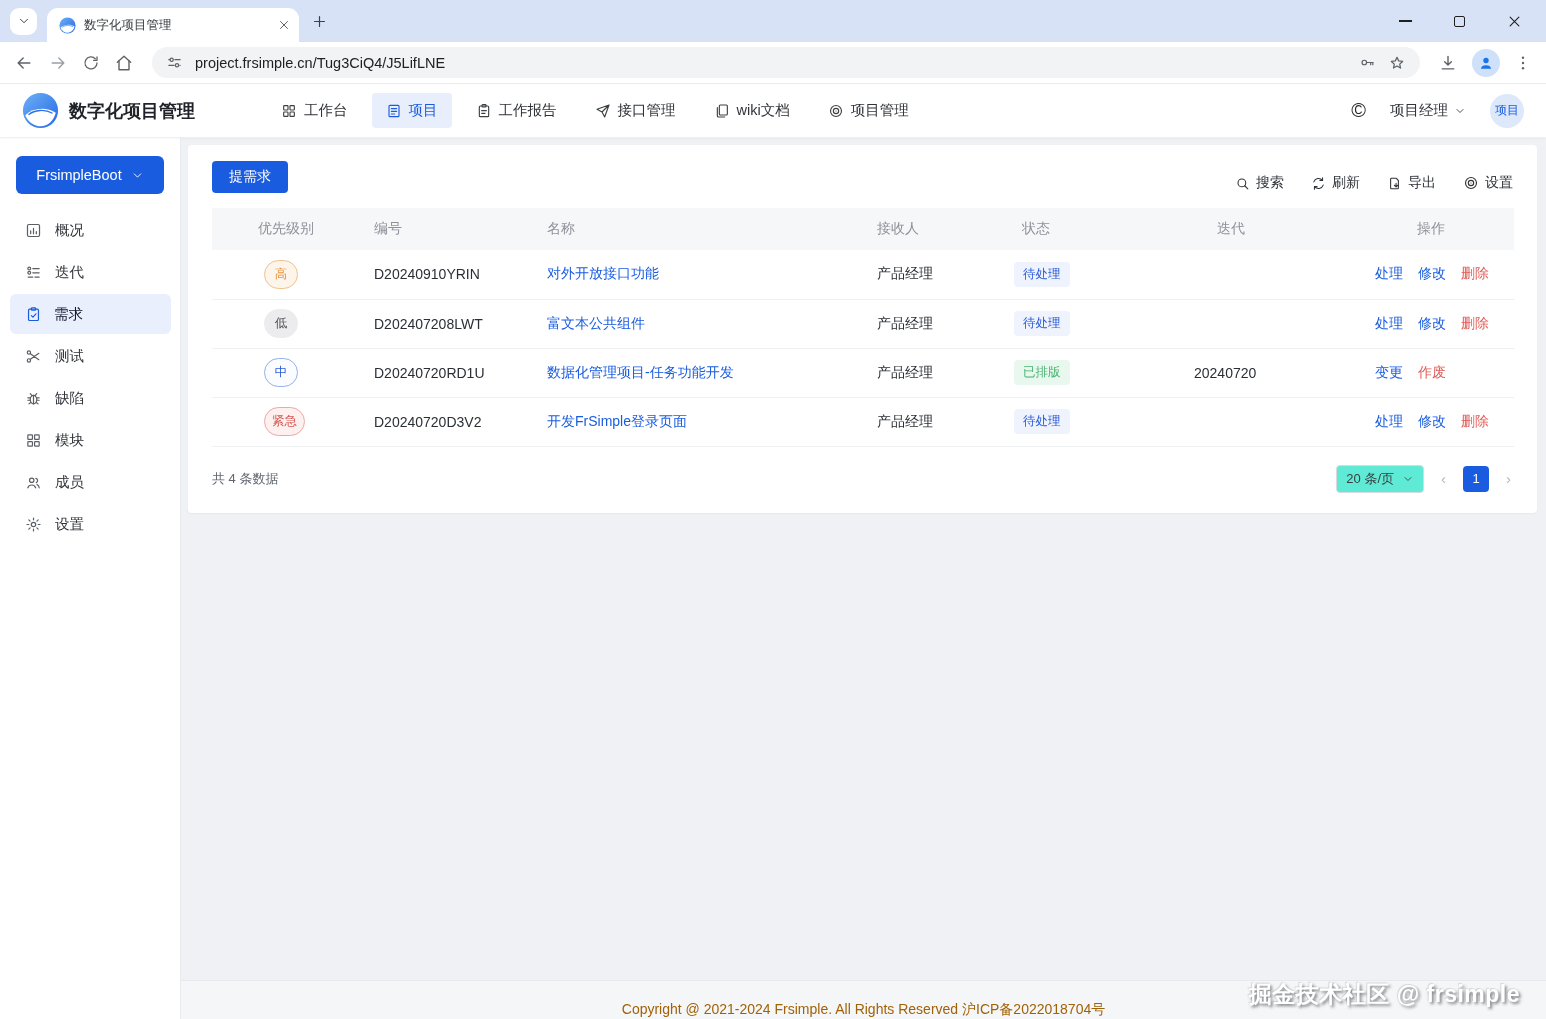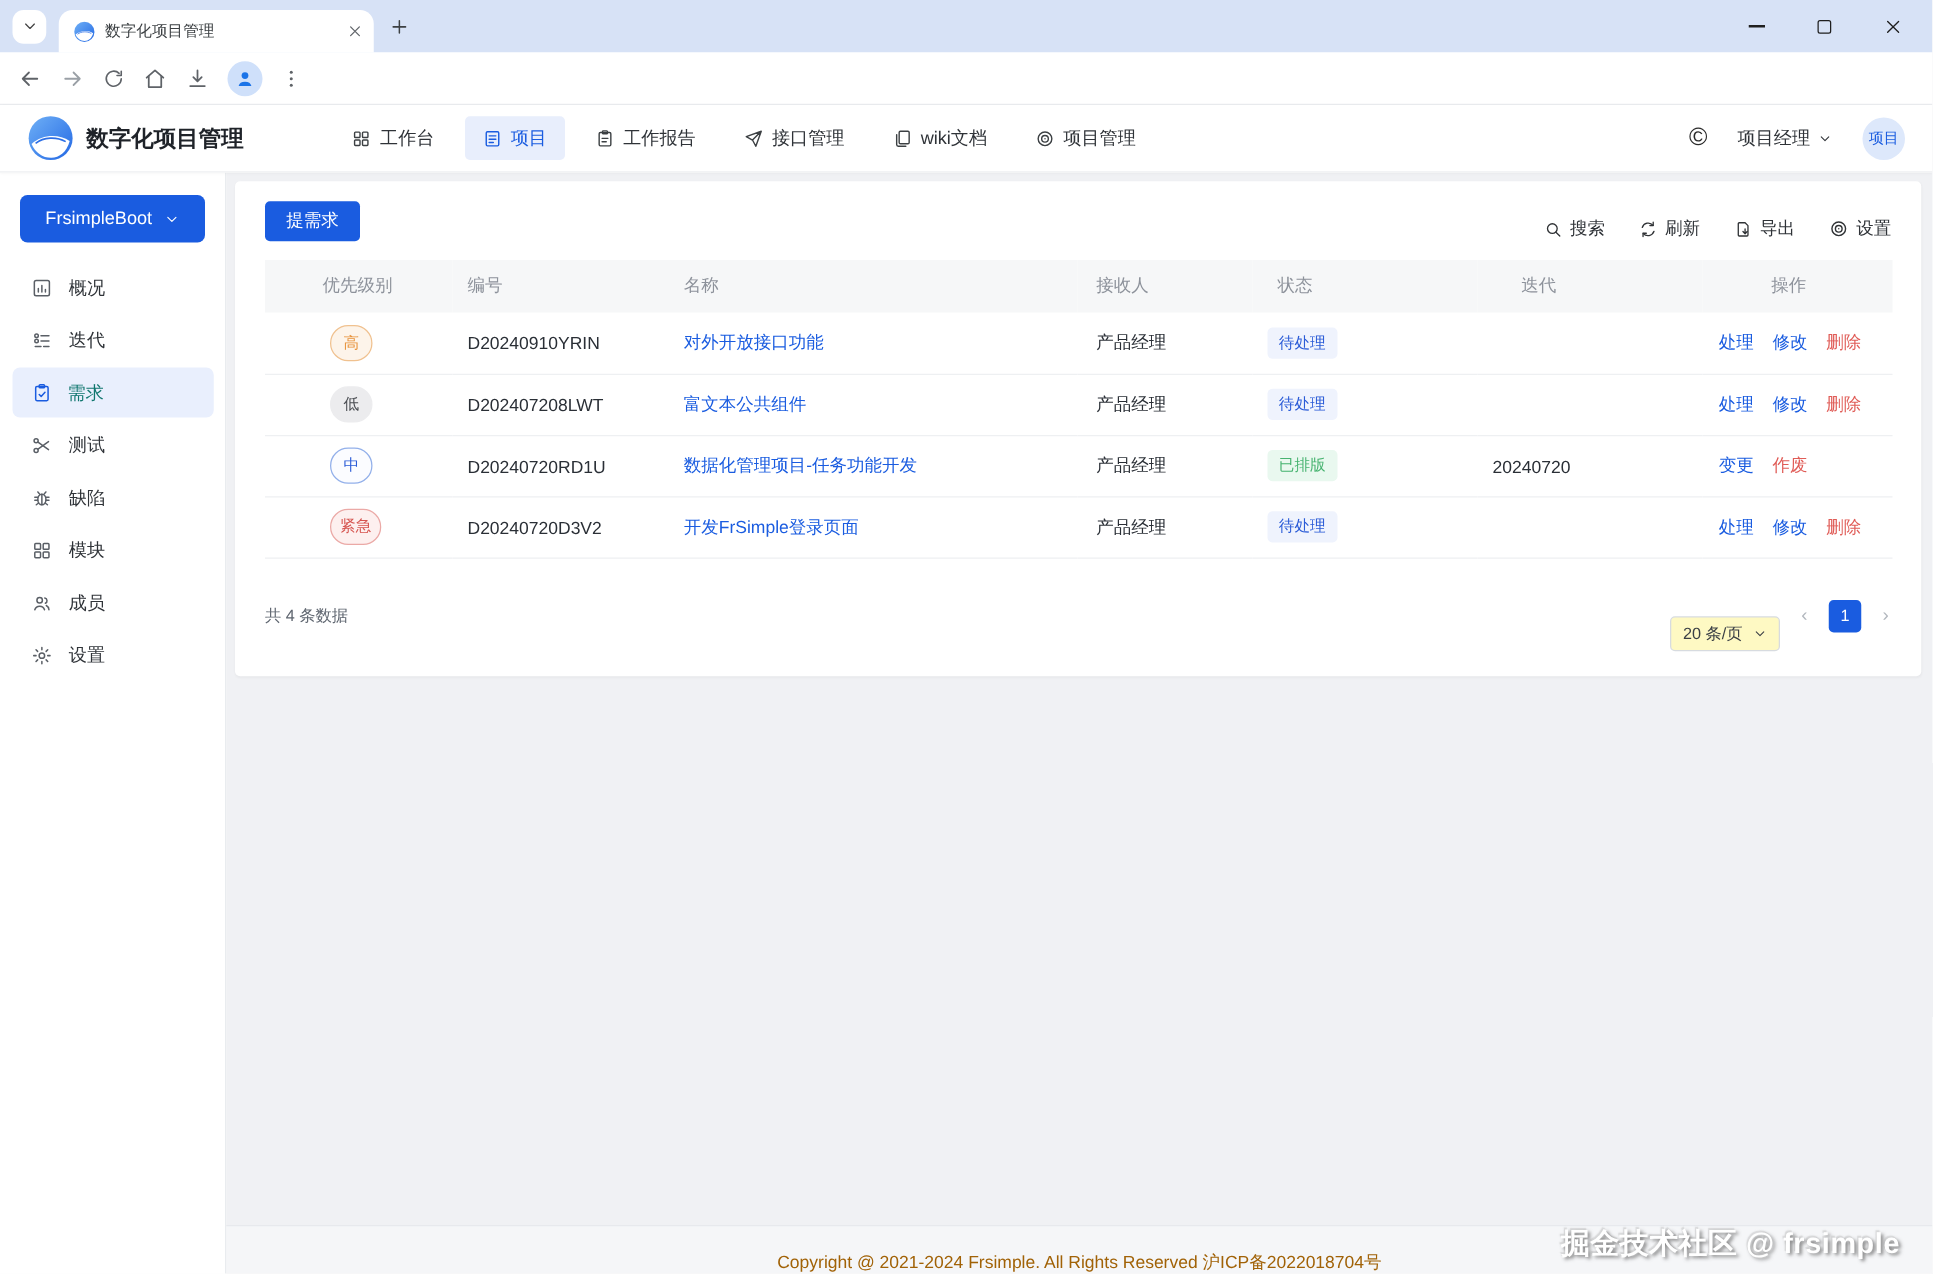--- a/index.html
+++ b/index.html
@@ -40,21 +40,21 @@
   .copyright-glyph { font-size:20px; color:#2b2b2b; }
   .role { display:flex; align-items:center; gap:6px; font-size:14.5px; color:#2f3338; cursor:pointer; }
   .app-avatar { width:34px; height:34px; border-radius:50%; background:#dde8fb; color:#1a5ce0; font-size:12px; display:flex; align-items:center; justify-content:center; cursor:pointer; }
 
   
   .app-body { flex:1; display:flex; min-height:0; }
   .sidebar { width:181px; background:#fff; border-right:1px solid #e9ecef; padding-top:10px; flex:none; }
   .project-btn { margin:8px 16px 16px 16px; height:38px; background:#1a5ce0; border:none; border-radius:6px; color:#fff; font-size:14.5px; display:flex; align-items:center; justify-content:center; gap:9px; width:calc(100% - 32px); cursor:pointer; font-family:inherit; }
   .side-item { height:40px; margin:2px 9px 2px 10px; border-radius:6px; display:flex; align-items:center; gap:13px; padding-left:15px; font-size:14.5px; color:#2f3338; cursor:pointer; }
   .side-item .icon { color:#5a5f66; }
-  .side-item.active { background:#e9effd; color:#0f766e;gap:12px; }
+  .side-item.active { background:#e9effd; color:#0f172a;gap:12px; }
   .side-item.active .icon { color:#1a5ce0; }
 
   .main { flex:1; background:#f0f1f4; display:flex; flex-direction:column; position:relative; min-width:0; }
   .card { margin:7px 9px 0 7px; background:#fff; border-radius:4px; padding:16px 24px 20px 24px; box-shadow:0 1px 2px rgba(0,0,0,.04); }
   .card-toolbar { display:flex; align-items:center; justify-content:space-between; margin-bottom:15px; }
   .add-btn { height:32px; padding:0 17px; background:#1a5ce0; border:none; border-radius:4px; color:#fff; font-size:14px; cursor:pointer; font-family:inherit; }
   .tool-actions { display:flex; align-items:center; gap:27px;margin-top:12px; }
   .tool-action { display:flex; align-items:center; gap:6px; font-size:14px; color:#2f3338; cursor:pointer; }
   .tool-action .icon { color:#303336; }
 
@@ -76,21 +76,21 @@
   .st { display:inline-block; padding:4px 9px; border-radius:4px; font-size:12.5px; }
   .st-pending { color:#2a5bd7; background:#eff3fd; }
   .st-scheduled { color:#47b370; background:#e9f8ef; }
   .act { text-decoration:none; cursor:pointer; margin-right:15px; }
   .act.blue { color:#1a5ce0; }
   .act.red { color:#e05c57; }
 
   .pager { display:flex; align-items:center; justify-content:space-between; margin-top:18px; }
   .total-text { font-size:13px; color:#5f6670; }
   .pager-right { display:flex; align-items:center; gap:15px; }
-  .size-select { height:28px; border:1px solid #d7dbe0; border-radius:4px; background:#fef9c3; display:flex; align-items:center; gap:8px; padding:0 9px; font-size:13px; color:#3a3f45; cursor:pointer;margin-top:28px; }
+  .size-select { height:28px; border:1px solid #d7dbe0; border-radius:4px; background:#5eead4; display:flex; align-items:center; gap:8px; padding:0 9px; font-size:13px; color:#3a3f45; cursor:pointer; }
   .pg-arrow { color:#b3b8bf; font-size:15px; cursor:pointer; padding:0 2px; }
   .pg-current { width:26px; height:26px; background:#1a5ce0; color:#fff; border-radius:4px; font-size:13px; display:flex; align-items:center; justify-content:center; cursor:pointer; }
 
   .page-footer { margin-top:auto; height:39px; background:#f5f6f8; border-top:1px solid #e7e9ed; display:flex; align-items:flex-end; justify-content:center; font-size:14px; color:#a16207; }
   .watermark { position:absolute; right:26px; bottom:9px; font-size:23px; font-weight:700; color:#fff; text-shadow:2px 2px 3px rgba(85,85,85,.7), -1px -1px 1px rgba(160,160,160,.35); letter-spacing:.5px; z-index:5; white-space:nowrap; }
 </style>
 </head>
 <body>
 
 <div class="screen">
@@ -156,20 +156,42 @@
           <path d="M20 12a8 8 0 1 1-2.3-5.7"></path>
           <path d="M20 4v4.5h-4.5"></path>
         </svg>
       </span>
     <span class="nav-ico icon">
         <svg width="20" height="20" viewBox="0 0 24 24" fill="none" stroke="currentColor" stroke-width="1.7" stroke-linecap="round" stroke-linejoin="round">
           <path d="M4 11l8-7 8 7"></path>
           <path d="M6 9.5V20h12V9.5"></path>
         </svg>
       </span>
+    <div class="urlfield">
+      <span class="nav-ico icon">
+          <svg width="17" height="17" viewBox="0 0 24 24" fill="none" stroke="currentColor" stroke-width="1.7" stroke-linecap="round" stroke-linejoin="round">
+            <circle cx="8" cy="8" r="2.3"></circle>
+            <path d="M12.5 8H20M4 8h1.5"></path>
+            <circle cx="15.5" cy="16" r="2.3"></circle>
+            <path d="M4 16h7.5M20 16h-0.5"></path>
+          </svg>
+        </span>
+      <span class="url-text">project.frsimple.cn/Tug3CiQ4/J5LifLNE</span>
+      <span class="nav-ico icon">
+          <svg width="17" height="17" viewBox="0 0 24 24" fill="none" stroke="currentColor" stroke-width="1.7" stroke-linecap="round" stroke-linejoin="round">
+            <circle cx="7.5" cy="12" r="3.2"></circle>
+            <path d="M10.7 12H20M16.5 12v3.2M19.5 12v3.2"></path>
+          </svg>
+        </span>
+      <span class="nav-ico icon">
+          <svg width="18" height="18" viewBox="0 0 24 24" fill="none" stroke="currentColor" stroke-width="1.7" stroke-linecap="round" stroke-linejoin="round">
+            <path d="M12 4.5l2.3 4.8 5.2.6-3.9 3.6 1.1 5.2-4.7-2.7-4.7 2.7 1.1-5.2-3.9-3.6 5.2-.6z"></path>
+          </svg>
+        </span>
+    </div>
     <span class="nav-ico icon">
         <svg width="20" height="20" viewBox="0 0 24 24" fill="none" stroke="currentColor" stroke-width="1.7" stroke-linecap="round" stroke-linejoin="round">
           <path d="M12 4v10M8 10.5l4 4 4-4"></path>
           <path d="M5 19h14"></path>
         </svg>
       </span>
     <span class="chrome-avatar">
         <span class="icon">
           <svg width="18" height="18" viewBox="0 0 24 24" fill="none" stroke="currentColor" stroke-width="1.7" stroke-linecap="round" stroke-linejoin="round">
             <circle cx="12" cy="8.6" r="3.6" fill="currentColor" stroke="none"></circle>

